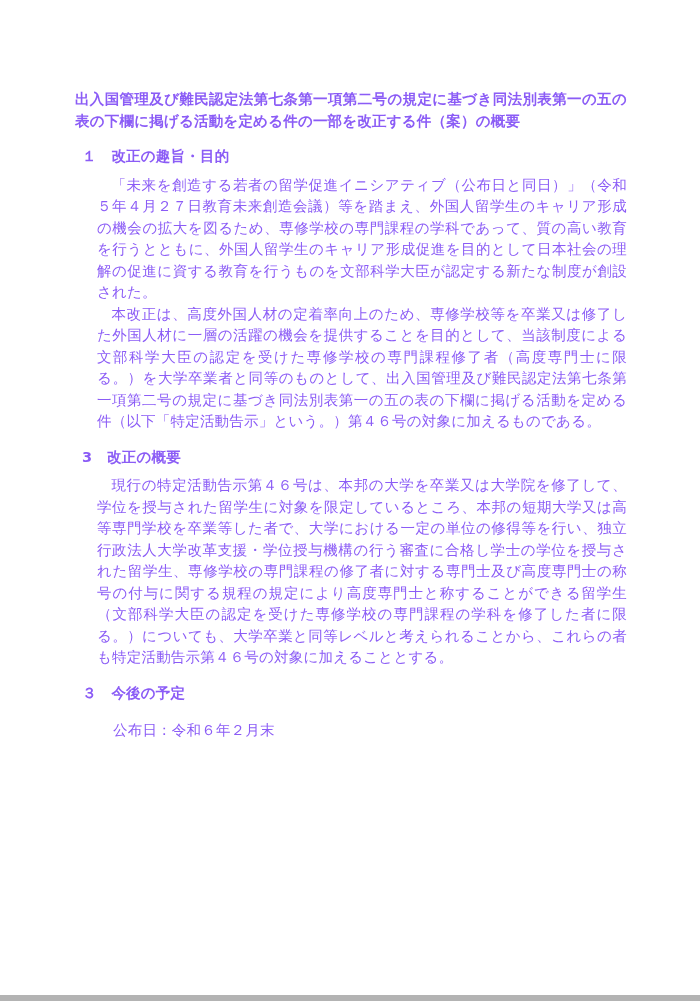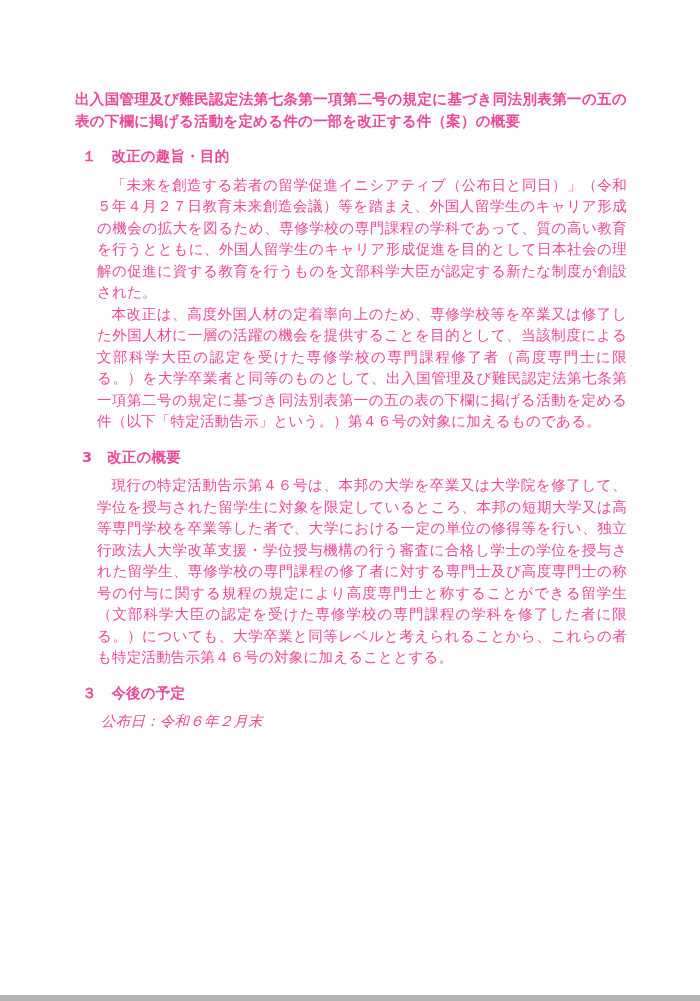--- a/index.html
+++ b/index.html
@@ -11,21 +11,21 @@
     position: relative;
     width: 700px;
     height: 1001px;
     box-sizing: border-box;
     background: #ffffff;
     padding: 89px 73px 0 75px;
     font-family: "DejaVu Serif", "Liberation Serif", serif;
     font-size: 14.5px;
     line-height: 21.5px;
     letter-spacing: 0.2px;
-    color: #ec4899;
+    color: #8b5cf6;
     overflow: hidden;
   }
   .doc-title {
     margin: 0 0 13px 0;
     font-weight: bold;
     font-family: "DejaVu Sans", "Liberation Sans", sans-serif;
     text-align: justify;
   }
   .sec {
     margin: 14px 0 0 0;
@@ -38,23 +38,22 @@
   }
   .sec-body {
     margin-left: 22px;
   }
   .para {
     margin: 0;
     text-indent: 1em;
     text-align: justify;
   }
   .plain-line {
-    margin: 4px;
+    margin: 16px;
     text-indent: 0;
-    font-style: italic;
   }
   .bottom-edge {
     position: absolute;
     left: 0;
     bottom: 0;
     width: 100%;
     height: 6px;
     background: #b3b3b3;
   }
 </style>

